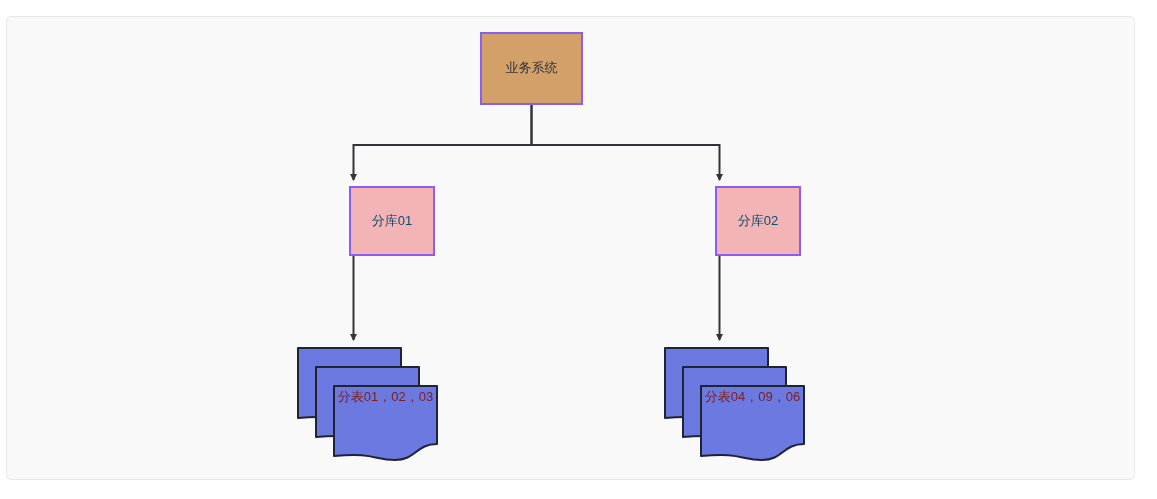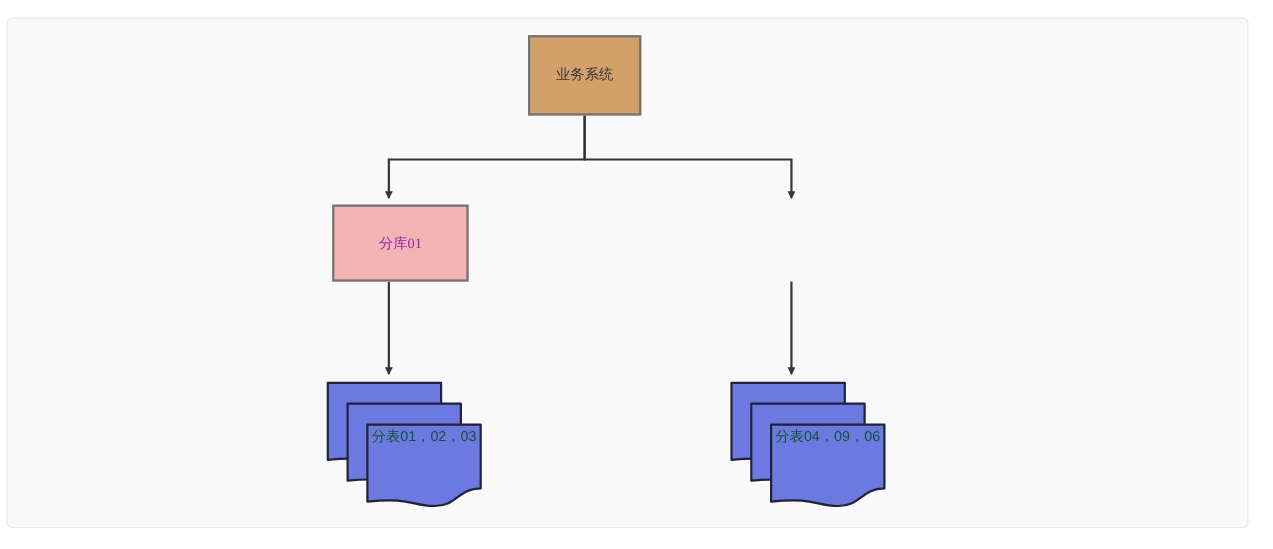--- a/index.html
+++ b/index.html
@@ -30,62 +30,62 @@
   .canvas {
     position: absolute;
     left: 0;
     top: 0;
     width: 1157px;
     height: 499px;
   }
   .node {
     position: absolute;
     box-sizing: border-box;
-    border: 2px solid #737373;
+    border: 2px solid #8b5cf6;
     display: flex;
     align-items: center;
     justify-content: center;
     text-align: center;
     line-height: 1.25;
-    font-family: Liberation Serif, serif;
   }
   .node-system {
     left: 480px;
     top: 32px;
     width: 103px;
     height: 73px;
     background: #d3a06a;
     color: #33343a;
     font-size: 13px;
   }
   .node-db {
-    width: 124px;
+    width: 86px;
     height: 70px;
     background: #f2b4b4;
-    color: #a21caf;
+    color: #0c4a6e;
     font-size: 13px;
+    margin-left: 47px;
   }
   .node-db-01 { left: 302px; top: 186px; }
   .node-db-02 { left: 668px; top: 186px; }
 
   .docstack {
     position: absolute;
     width: 145px;
     height: 112px;
   }
   .docstack-01 { left: 296px; top: 346px; }
   .docstack-02 { left: 663px; top: 346px; }
   .docstack svg { display: block; overflow: visible; }
   .doc-label {
     position: absolute;
     left: 38px;
     top: 42px;
     width: 103px;
     text-align: center;
-    color: #14532d;
+    color: #7f1d1d;
     font-size: 13px;
     line-height: 1.45;
     pointer-events: none;
   }
 </style>
 </head>
 <body>
 
 <div id="root">
 
@@ -116,20 +116,23 @@
   </svg>
 
   <div class="node node-system">
     <span>业务系统</span>
   </div>
 
   <div class="node node-db node-db-01">
     <span>分库01</span>
   </div>
 
+  <div class="node node-db node-db-02">
+    <span>分库02</span>
+  </div>
 
   <div class="docstack docstack-01">
     <svg width="145" height="112" viewBox="0 0 145 112" xmlns="http://www.w3.org/2000/svg">
       <path d="M2,2 L105,2 L105,60 C84,60 84,76 63,76 C42,76 42,68 2,72 Z" fill="#6b79e0" stroke="#1f2333" stroke-width="2" stroke-linejoin="round"></path>
       <path d="M20,21 L123,21 L123,79 C102,79 102,95 81,95 C60,95 60,87 20,91 Z" fill="#6b79e0" stroke="#1f2333" stroke-width="2" stroke-linejoin="round"></path>
       <path d="M38,40 L141,40 L141,98 C120,98 120,114 99,114 C78,114 78,106 38,110 Z" fill="#6b79e0" stroke="#1f2333" stroke-width="2" stroke-linejoin="round"></path>
     </svg>
     <div class="doc-label">分表01，02，03</div>
   </div>
 

